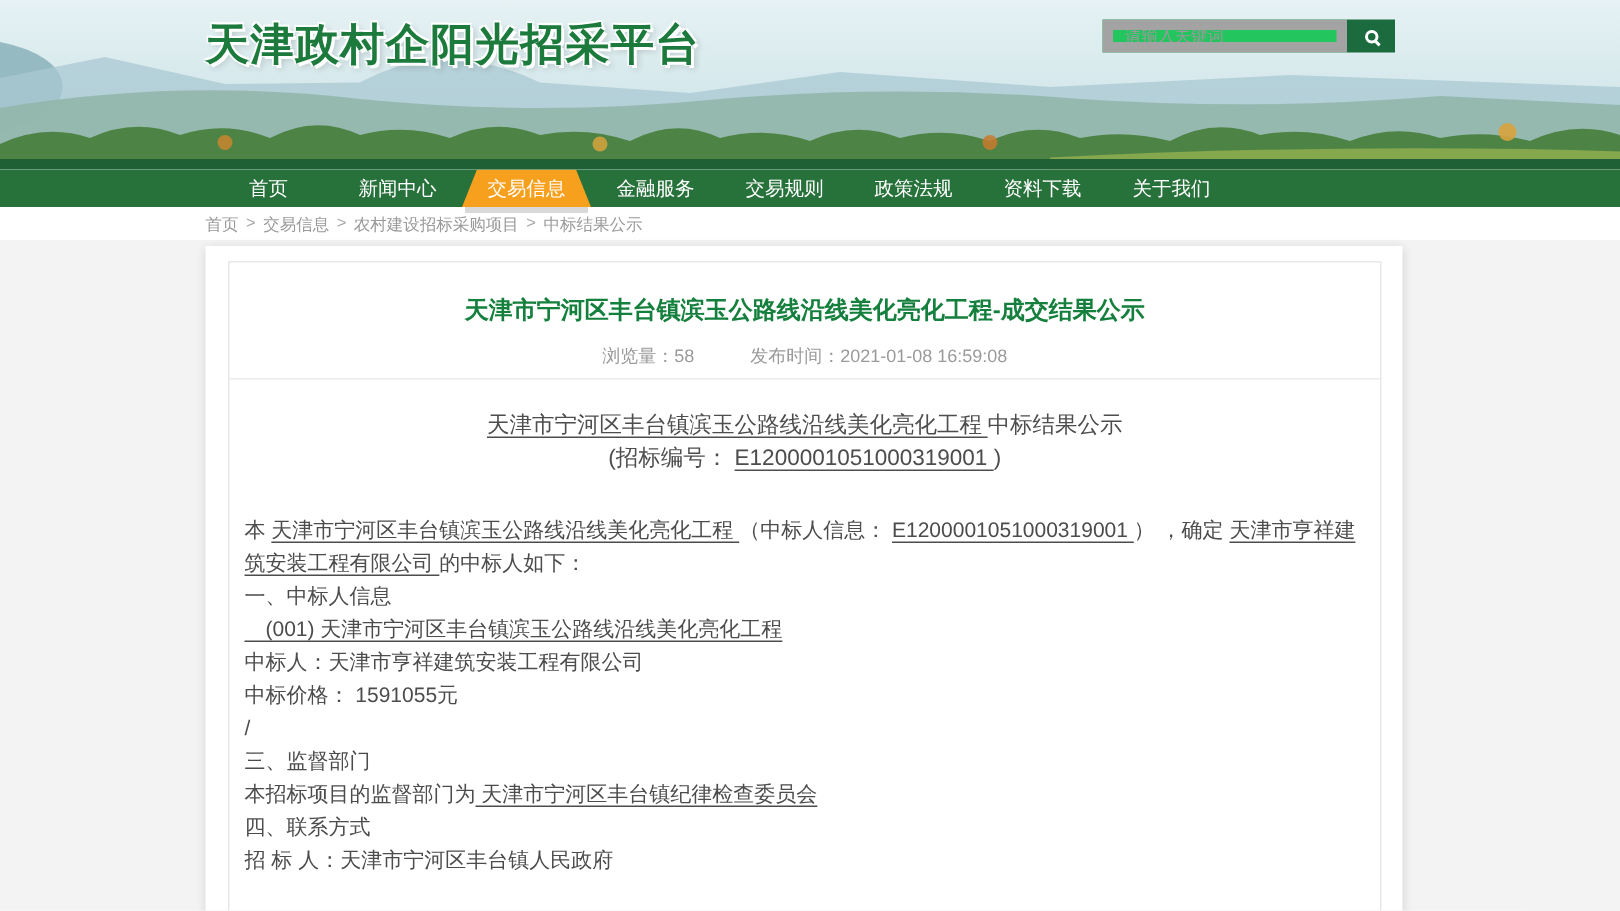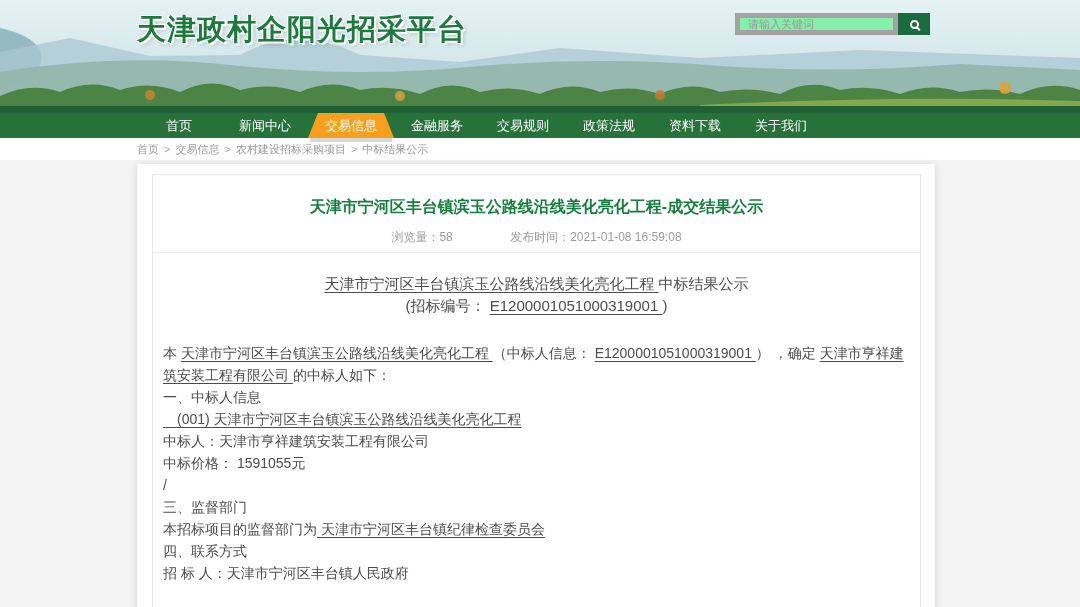--- a/index.html
+++ b/index.html
@@ -8,21 +8,21 @@
 
   
   .banner { position:relative; width:1080px; height:113px; overflow:hidden; }
   .banner svg { position:absolute; inset:0; display:block; }
   .site-title { position:absolute; left:137px; top:10px; font-size:29px; font-weight:bold;
     color:#1b7a3c; letter-spacing:1px;
     text-shadow:2px 2px 0 rgba(255,255,255,.95), -1px -1px 0 rgba(255,255,255,.9),
                 1px -1px 0 rgba(255,255,255,.9), -1px 1px 0 rgba(255,255,255,.9),
                 3px 3px 4px rgba(0,0,0,.18); }
   .searchbar { position:absolute; left:735px; top:13px; height:22px; display:flex; }
-  .search-input { width:163px; height:22px; border:5px solid #a3a3a3; background:#86efac;
+  .search-input { width:163px; height:22px; border:7px solid #a3a3a3; background:#22c55e;
     font-size:11px; color:#444; padding:0 8px; outline:none; }
   .search-input::placeholder { color:#9a9a9a; }
   .search-btn { width:32px; height:22px; background:#1c6b3e; border:none; cursor:pointer;
     display:flex; align-items:center; justify-content:center; }
   .mag { width:9px; height:9px; border:2px solid #fff; border-radius:50%; position:relative; display:block; }
   .mag::after { content:""; position:absolute; width:2px; height:5px; background:#fff;
     right:-2px; bottom:-4px; transform:rotate(-45deg); }
 
   
   .nav { width:1080px; height:25px; background:#27713a; display:flex; padding-left:136px; }
@@ -41,24 +41,24 @@
   .crumb-sep { margin:0 5px; color:#aaa; }
 
   
   .main { width:1080px; height:470px; background:#f3f3f3; }
   .card { position:relative; margin-left:137px; width:798px; height:466px; margin-top:4px;
     background:#fff; box-shadow:0 1px 7px rgba(0,0,0,.13); padding:10px 14px 0 15px; }
   .inner { border:1px solid #e8e8e8; min-height:640px; padding:16px 10px 20px 10px; }
 
   .art-title { text-align:center; font-size:16px; font-weight:bold; color:#15803d; margin-top:6px; }
   .art-meta { text-align:center; font-size:12px; color:#9a9a9a; margin-top:11px; }
-  .art-meta .meta-item { margin:0 27px; }
+  .art-meta .meta-item { margin:0 17px; }
   .divider { border:none; border-top:1px solid #ececec; margin:6px -10px 0 -10px; }
 
-  .subtitle { text-align:center; font-size:15px; color:#4d4d4d; margin-top:20px; line-height:22px; }
+  .subtitle { text-align:center; font-size:15px; color:#4d4d4d; margin-top:20px; line-height:22px;font-family:Liberation Serif, serif; }
   .bidline  { text-align:center; font-size:15px; color:#4d4d4d; line-height:22px; }
 
   .body-text { margin-top:25px; font-size:14px; color:#4c4c4c; }
   .body-text p { line-height:22px; margin:0; }
   span.u { text-decoration:underline; text-underline-offset:3px; }
 </style>
 </head>
 <body>
 
 <header class="banner">

